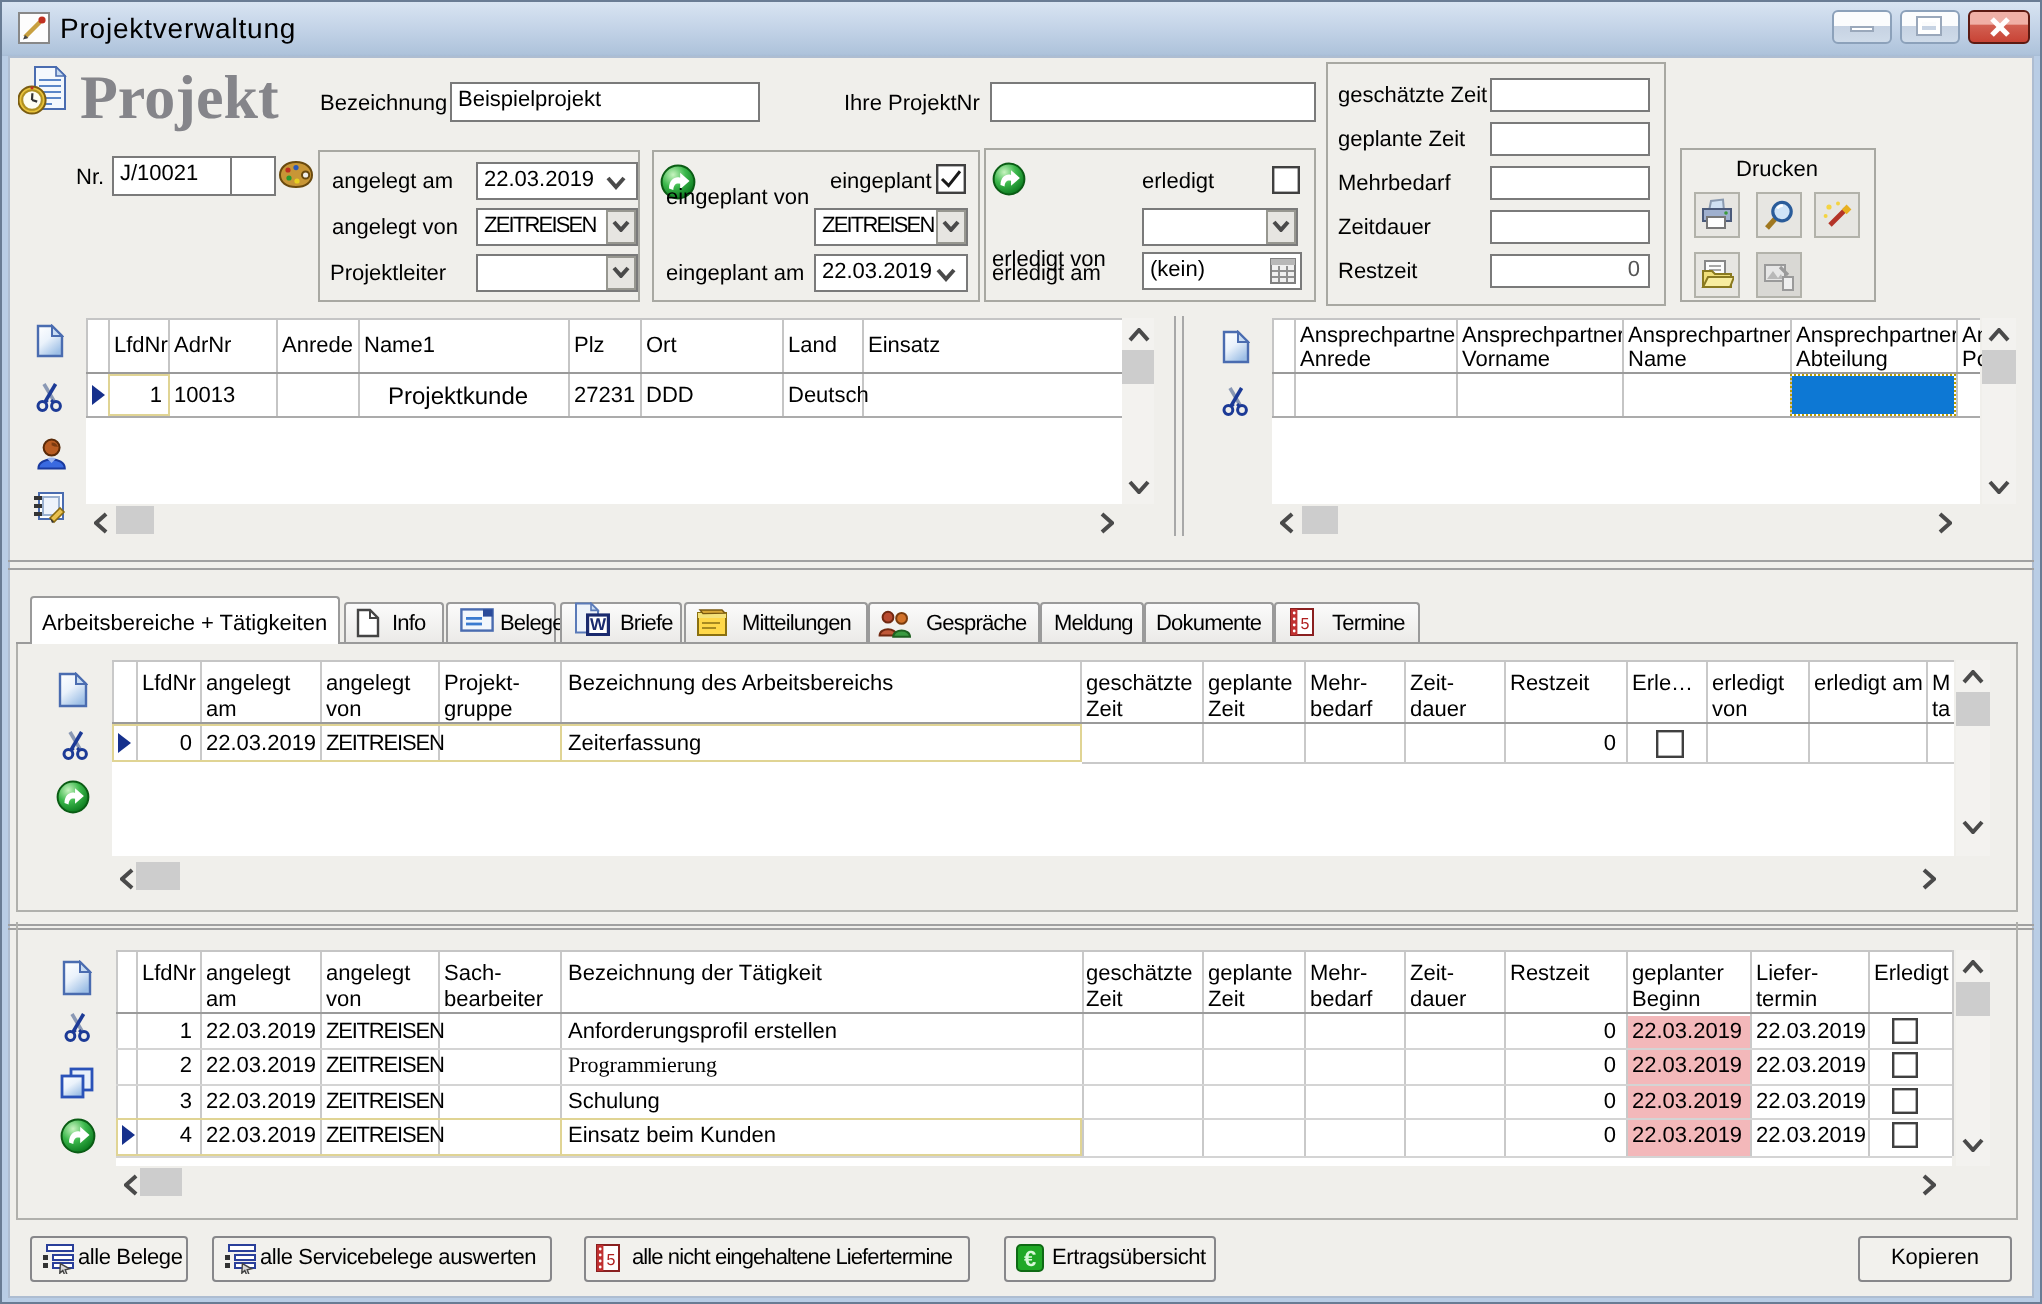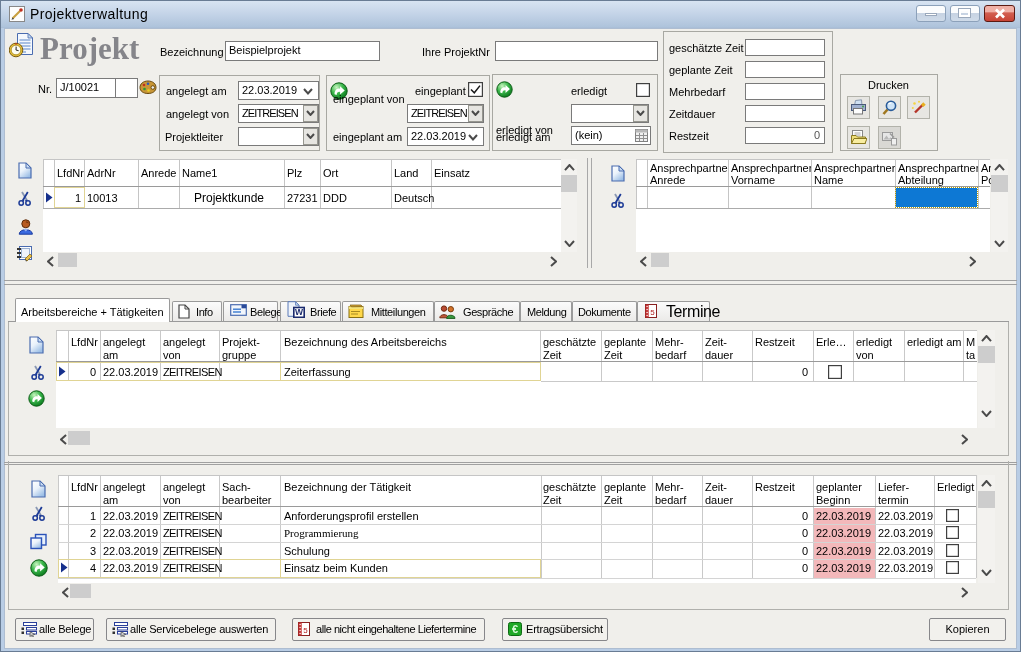--- a/index.html
+++ b/index.html
@@ -336,21 +336,21 @@
 <div class="ab" style="left:310px;top:305px;font-size:11px;line-height:14px;white-space:nowrap;color:#000;letter-spacing:-0.4px">Briefe</div>
 <div class="tab" style="left:342px;top:301px;width:92px;height:20px"></div>
 <div class="ab" style="left:371px;top:305px;font-size:11px;line-height:14px;white-space:nowrap;color:#000;letter-spacing:-0.4px">Mitteilungen</div>
 <div class="tab" style="left:434px;top:301px;width:86px;height:20px"></div>
 <div class="ab" style="left:463px;top:305px;font-size:11px;line-height:14px;white-space:nowrap;color:#000;letter-spacing:-0.4px">Gespräche</div>
 <div class="tab" style="left:520px;top:301px;width:52px;height:20px"></div>
 <div class="ab" style="left:527px;top:305px;font-size:11px;line-height:14px;white-space:nowrap;color:#000;letter-spacing:-0.4px">Meldung</div>
 <div class="tab" style="left:572px;top:301px;width:65px;height:20px"></div>
 <div class="ab" style="left:578px;top:305px;font-size:11px;line-height:14px;white-space:nowrap;color:#000;letter-spacing:-0.4px">Dokumente</div>
 <div class="tab" style="left:637px;top:301px;width:73px;height:20px"></div>
-<div class="ab" style="left:666px;top:305px;font-size:16px;line-height:14px;white-space:nowrap;color:#000;letter-spacing:-0.4px">Termine</div>
+<div class="ab" style="left:666px;top:305px;font-size:11px;line-height:14px;white-space:nowrap;color:#000;letter-spacing:-0.4px">Termine</div>
 <svg class="ab" style="left:178px;top:304px" width="12" height="15" viewBox="0 0 12 15">
     <path d="M1,1 L7,1 L11,5 L11,14 L1,14 Z" fill="#fff" stroke="#444" stroke-width="1.2"></path>
     <path d="M7,1 L7,5 L11,5" fill="none" stroke="#444"></path>
   </svg>
 <svg class="ab" style="left:230px;top:304px" width="17" height="12" viewBox="0 0 17 12">
     <rect x="0.7" y="0.7" width="15.6" height="10.6" fill="#f2f6fc" stroke="#4a6cb0" stroke-width="1.2"></rect>
     <g stroke="#3a7ad0" stroke-width="1.4">
       <line x1="3" y1="5.2" x2="11" y2="5.2"></line>
       <line x1="3" y1="8" x2="11" y2="8"></line>
     </g>

